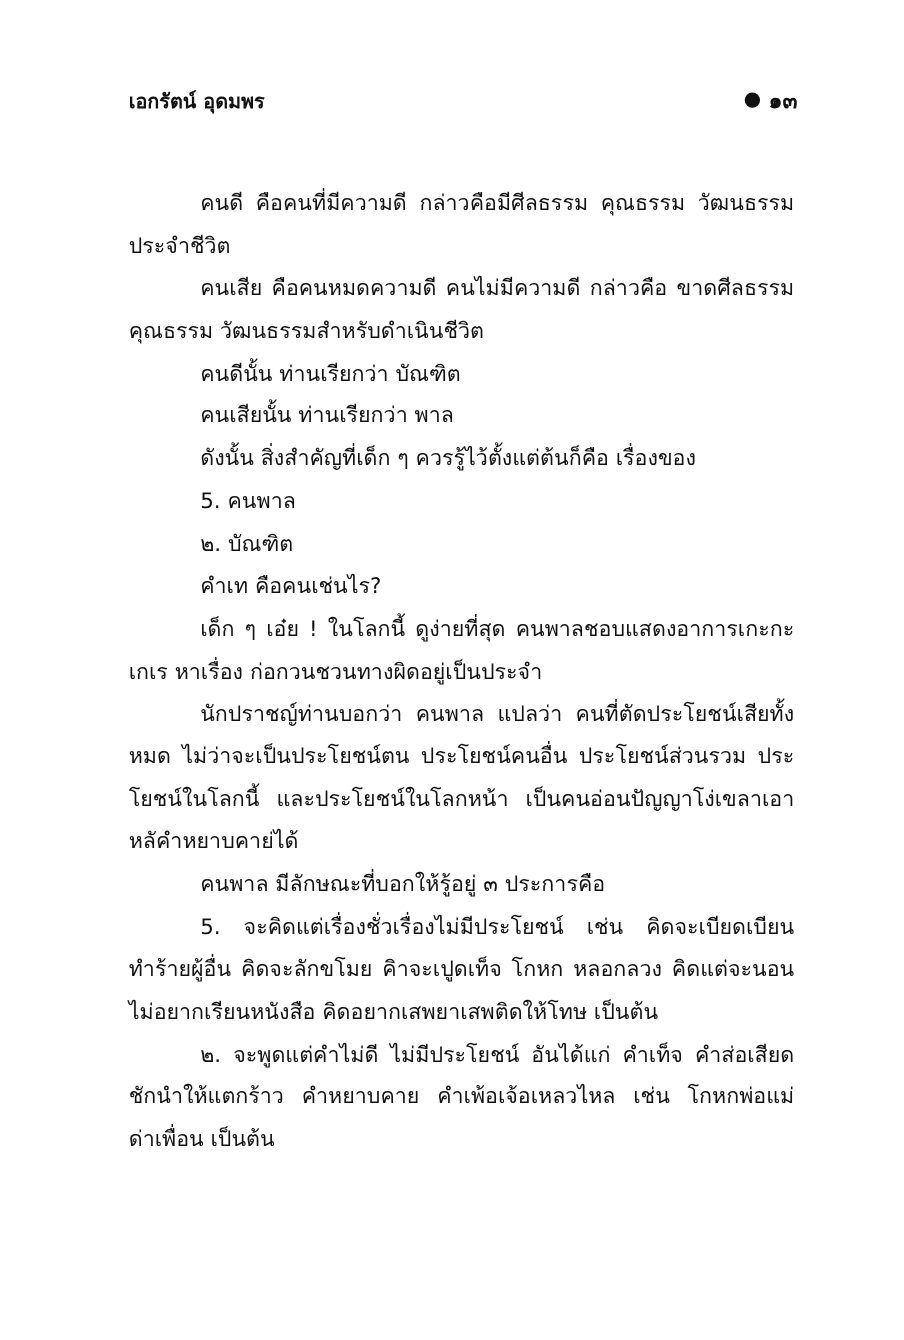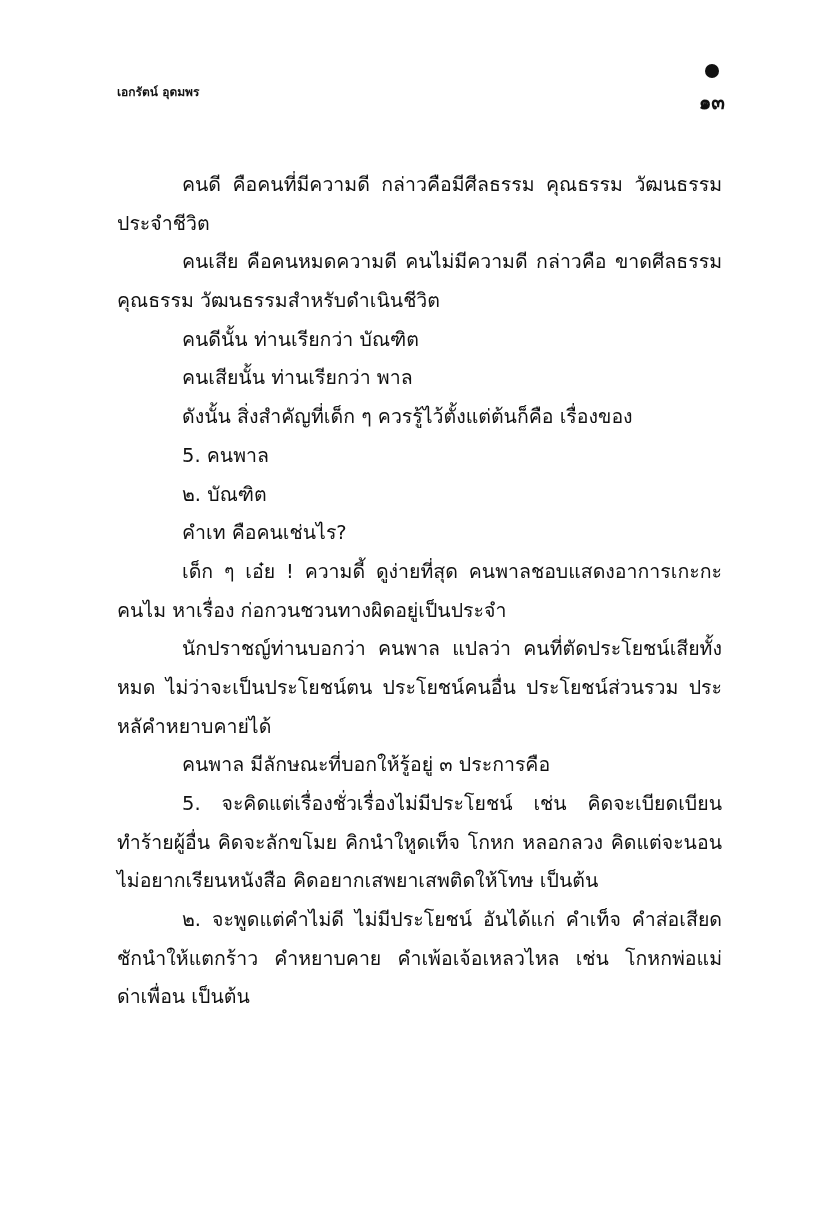--- a/index.html
+++ b/index.html
@@ -25,29 +25,28 @@
       position: absolute;
       left: 117px;
       right: 97px;
       top: 76px;
       height: 30px;
       display: flex;
       justify-content: space-between;
       align-items: center;
     }
     .author {
-      font-size: 12px;
+      font-size: 18px;
       font-weight: bold;
       letter-spacing: 0px;
     }
     .page-number-wrap {
       display: flex;
       align-items: center;
       gap: 8px;
-      flex-direction: column;
     }
     .bullet {
       display: inline-block;
       width: 14px;
       height: 14px;
       border-radius: 50%;
       background: #111111;
     }
     .page-number {
       font-size: 20px;
@@ -89,26 +88,27 @@
   <div class="line indent justify-line" style="white-space: normal;">คนดี คือคนที่มีความดี กล่าวคือมีศีลธรรม คุณธรรม วัฒนธรรม</div>
       <div class="line">ประจำชีวิต</div>
       <div class="line indent justify-line" style="white-space: normal;">คนเสีย คือคนหมดความดี คนไม่มีความดี กล่าวคือ ขาดศีลธรรม</div>
       <div class="line">คุณธรรม  วัฒนธรรมสำหรับดำเนินชีวิต</div>
       <div class="line indent">คนดีนั้น ท่านเรียกว่า บัณฑิต</div>
       <div class="line indent">คนเสียนั้น ท่านเรียกว่า พาล</div>
       <div class="line indent">ดังนั้น สิ่งสำคัญที่เด็ก ๆ ควรรู้ไว้ตั้งแต่ต้นก็คือ  เรื่องของ</div>
       <div class="line indent">5.  คนพาล</div>
       <div class="line indent">๒.  บัณฑิต</div>
       <div class="line indent">คำเท  คือคนเช่นไร?</div>
-      <div class="line indent justify-line" style="white-space: normal;">เด็ก ๆ เอ๋ย ! ความดี้ ดูง่ายที่สุด คนพาลชอบแสดงอาการเกะกะ</div>
-      <div class="line">คนไม หาเรื่อง  ก่อกวนชวนทางผิดอยู่เป็นประจำ</div>
+      <div class="line indent justify-line" style="white-space: normal;">เด็ก ๆ เอ๋ย ! ในโลกนี้ ดูง่ายที่สุด คนพาลชอบแสดงอาการเกะกะ</div>
+      <div class="line">เกเร หาเรื่อง  ก่อกวนชวนทางผิดอยู่เป็นประจำ</div>
       <div class="line indent justify-line" style="white-space: normal;">นักปราชญ์ท่านบอกว่า คนพาล แปลว่า คนที่ตัดประโยชน์เสียทั้ง</div>
       <div class="line justify-line" style="white-space: normal;">หมด ไม่ว่าจะเป็นประโยชน์ตน ประโยชน์คนอื่น ประโยชน์ส่วนรวม ประ</div>
+      <div class="line justify-line" style="white-space: normal;">โยชน์ในโลกนี้  และประโยชน์ในโลกหน้า  เป็นคนอ่อนปัญญาโง่เขลาเอา</div>
       <div class="line">หลัคำหยาบคาย่ได้</div>
       <div class="line indent">คนพาล  มีลักษณะที่บอกให้รู้อยู่ ๓ ประการคือ</div>
       <div class="line indent justify-line" style="white-space: normal;">5.  จะคิดแต่เรื่องชั่วเรื่องไม่มีประโยชน์  เช่น  คิดจะเบียดเบียน</div>
-      <div class="line justify-line" style="white-space: normal;">ทำร้ายผู้อื่น คิดจะลักขโมย คิกนำใหูดเท็จ โกหก หลอกลวง คิดแต่จะนอน</div>
+      <div class="line justify-line" style="white-space: normal;">ทำร้ายผู้อื่น คิดจะลักขโมย คิาจะเปูดเท็จ โกหก หลอกลวง คิดแต่จะนอน</div>
       <div class="line">ไม่อยากเรียนหนังสือ  คิดอยากเสพยาเสพติดให้โทษ  เป็นต้น</div>
       <div class="line indent justify-line" style="white-space: normal;">๒.  จะพูดแต่คำไม่ดี ไม่มีประโยชน์ อันได้แก่ คำเท็จ คำส่อเสียด</div>
       <div class="line justify-line" style="white-space: normal;">ชักนำให้แตกร้าว  คำหยาบคาย  คำเพ้อเจ้อเหลวไหล  เช่น  โกหกพ่อแม่</div>
       <div class="line">ด่าเพื่อน เป็นต้น</div>
     </div>
 </div>
 
 </body></html>

